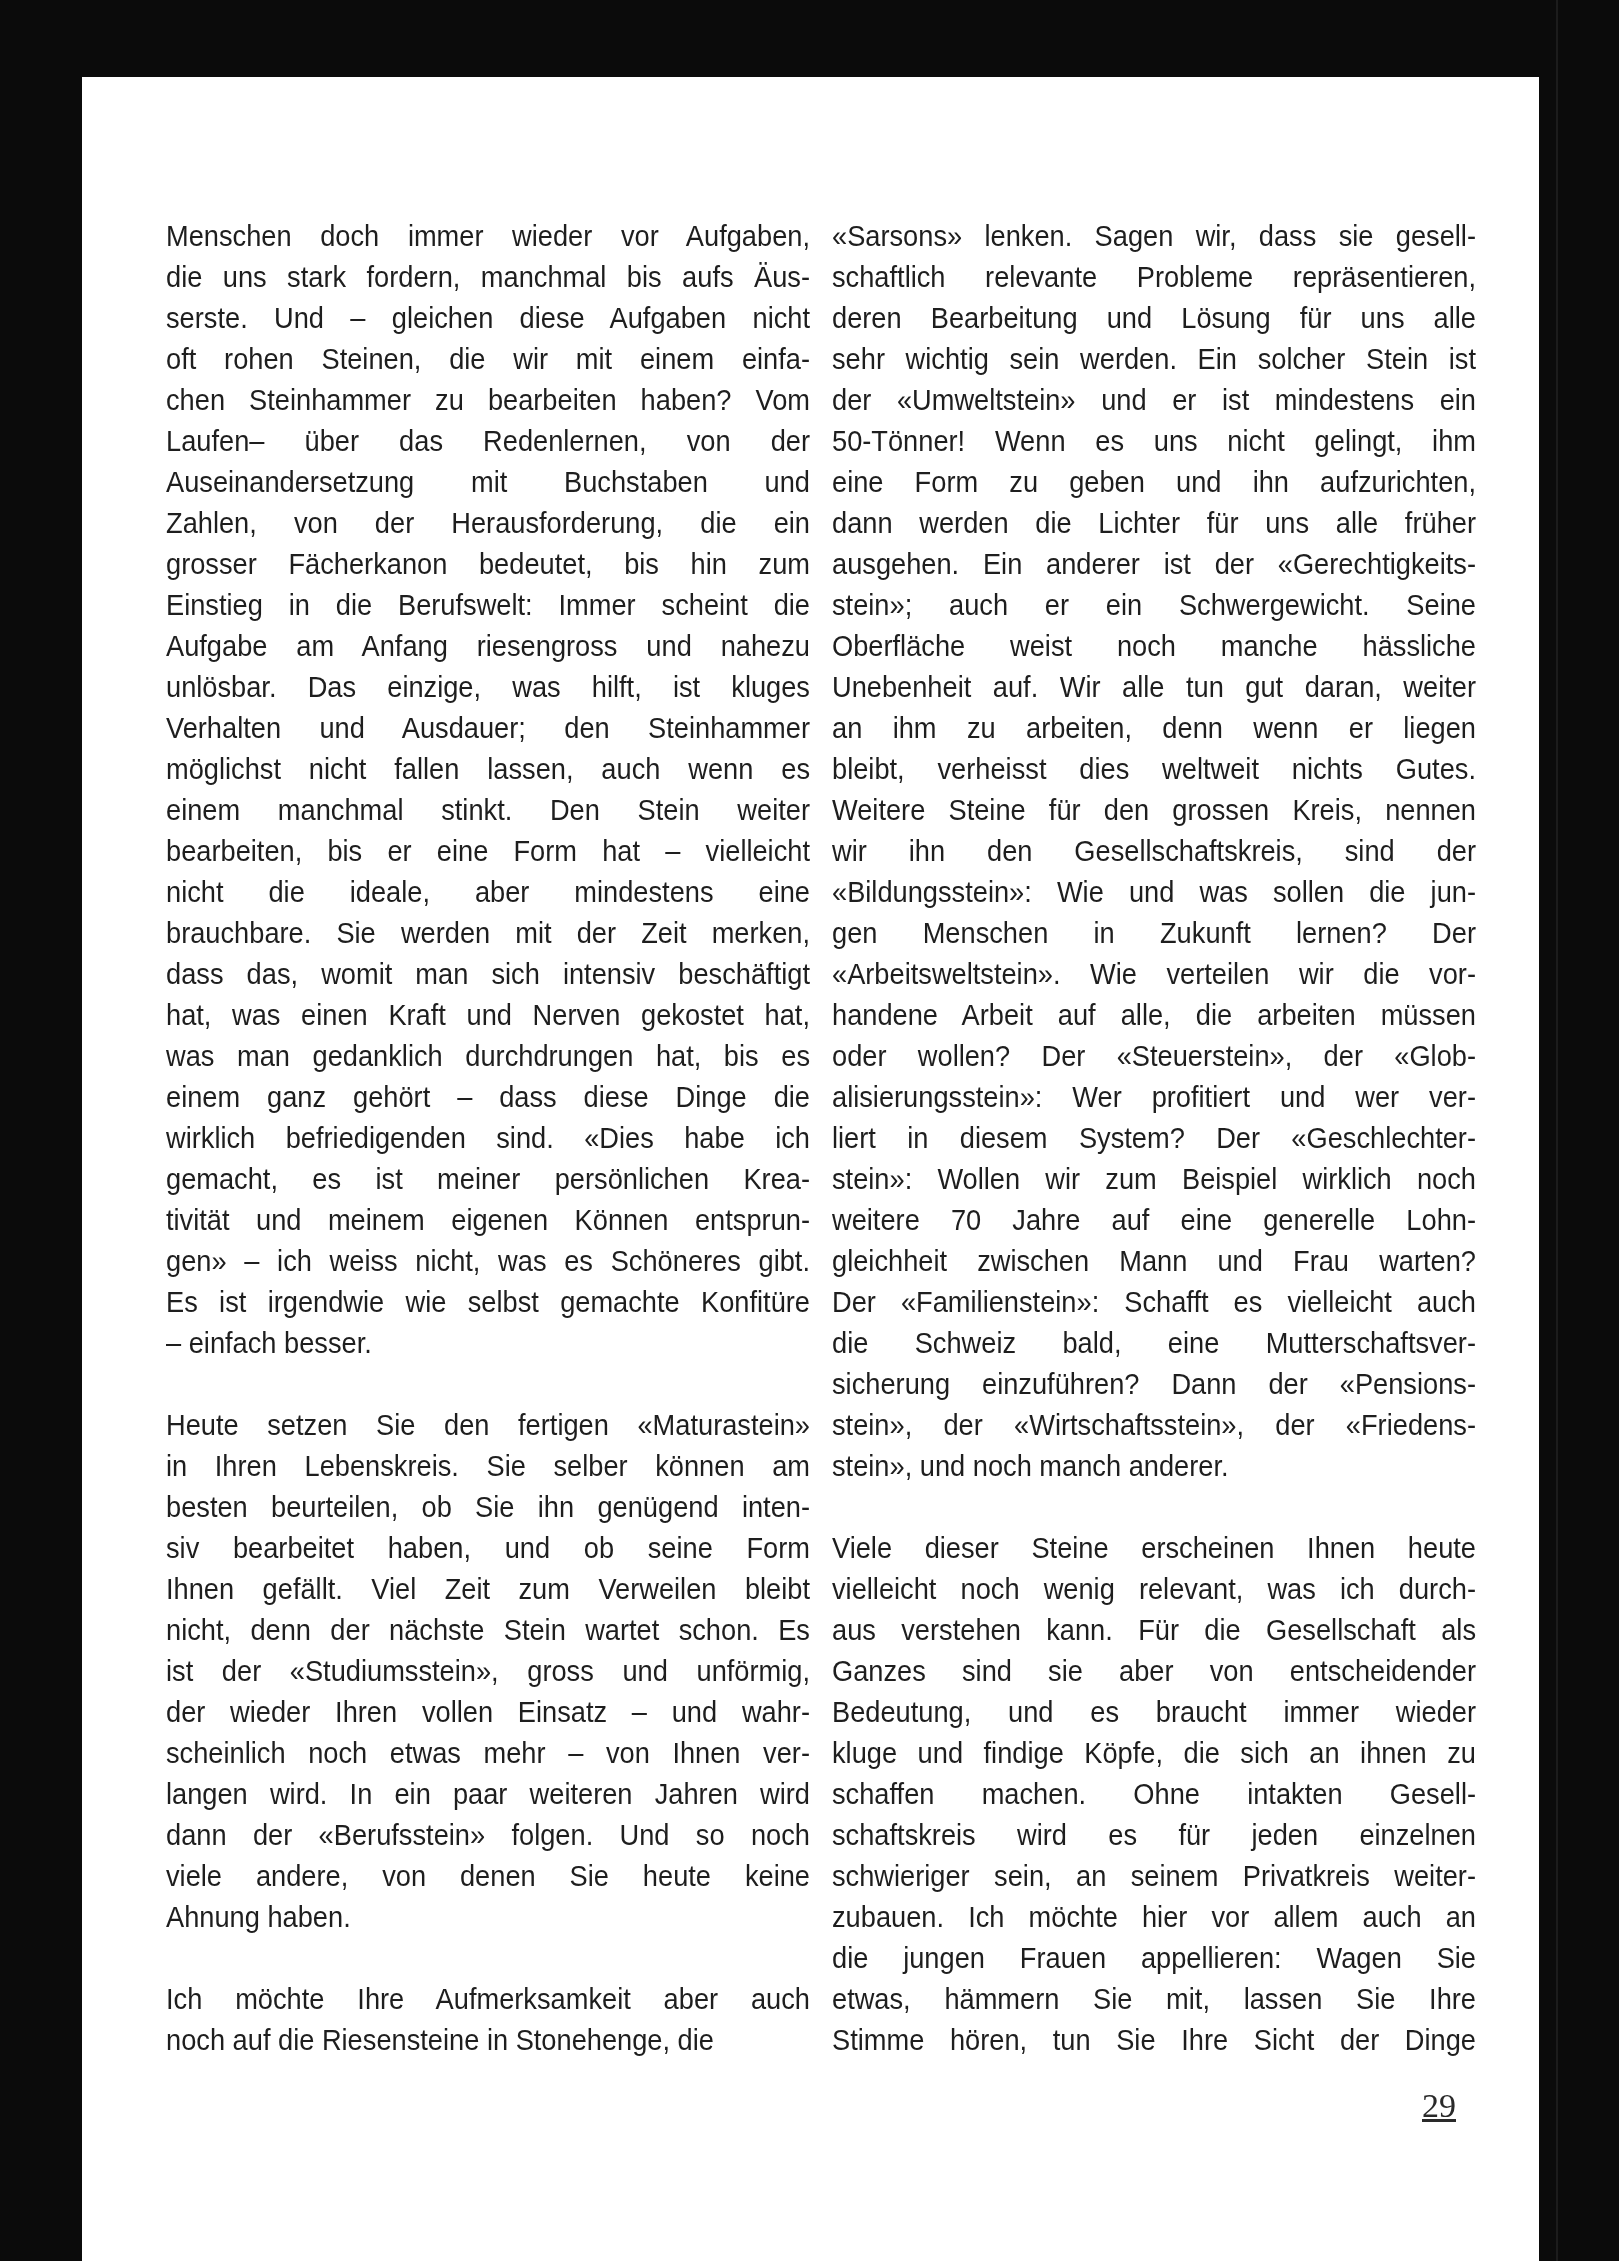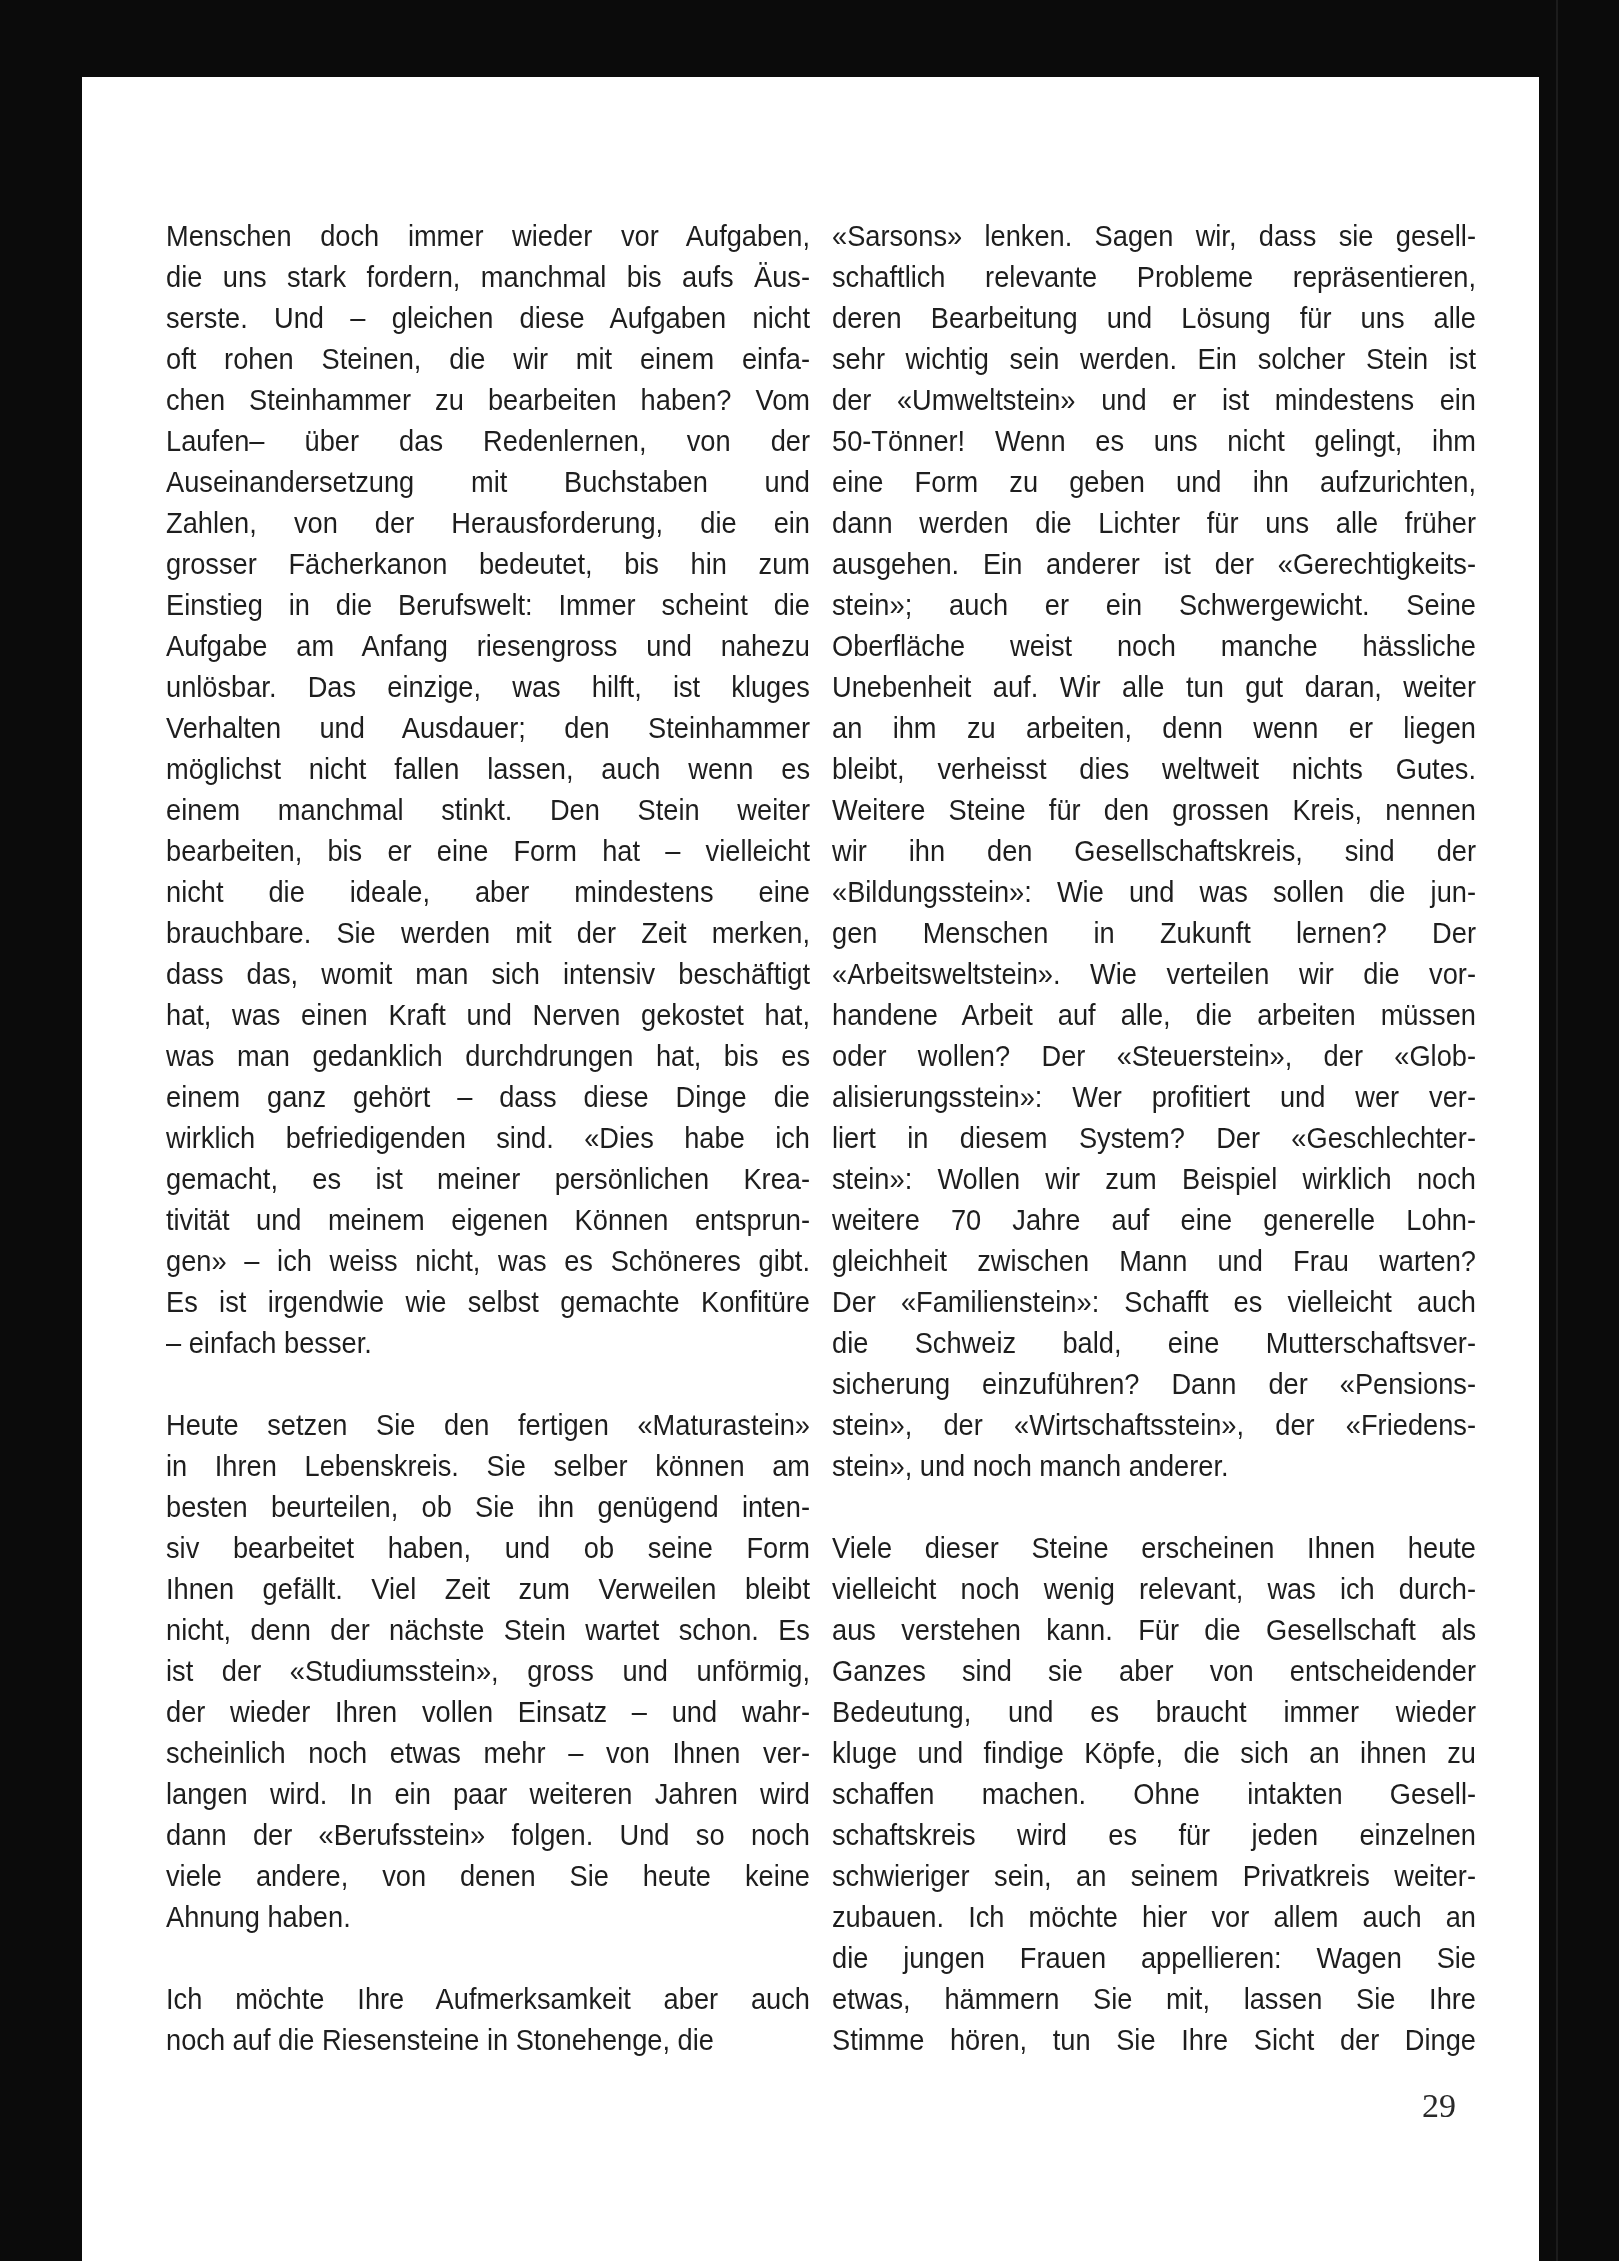--- a/index.html
+++ b/index.html
@@ -56,20 +56,21 @@
   .line.blank {
     height: 41px;
   }
   .page-number {
     position: absolute;
     left: 1340px;
     top: 2010px;
     font-family: "Liberation Serif", serif;
     font-size: 34px;
     color: #2a2a2a;
+    text-decoration: underline;
   }
 </style>
 </head>
 <body>
 
 <div class="scan-edge"></div>
 
 <div class="page">
   <div class="column left">
       <div class="paragraph">

